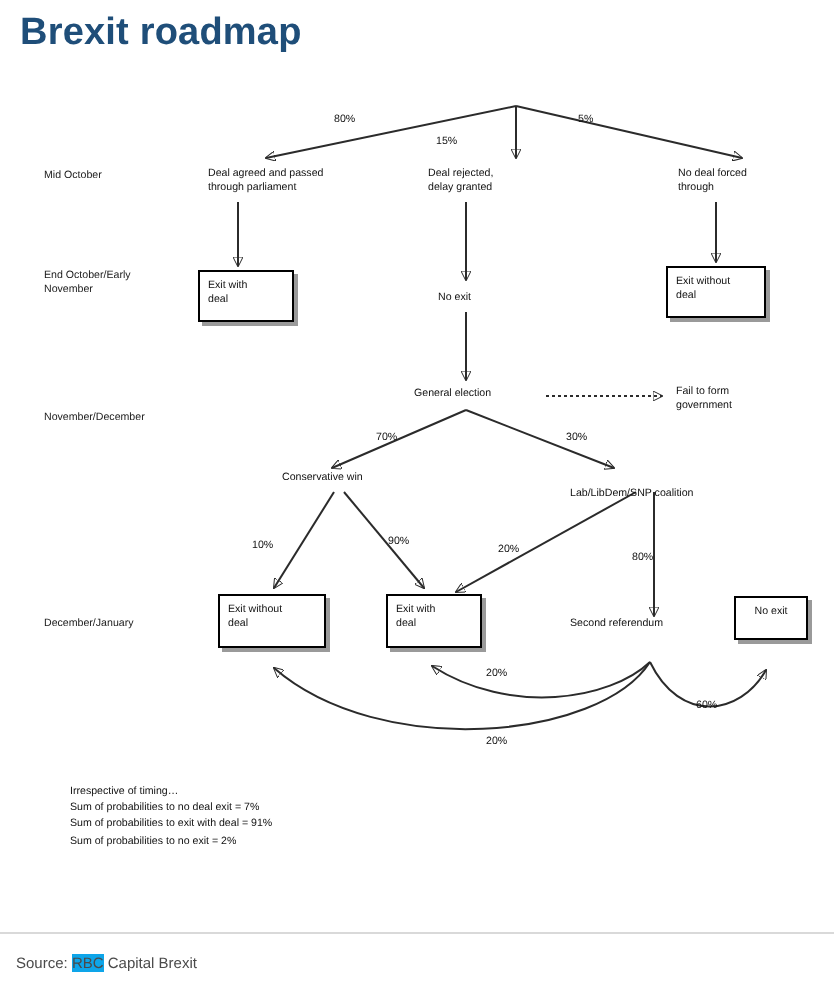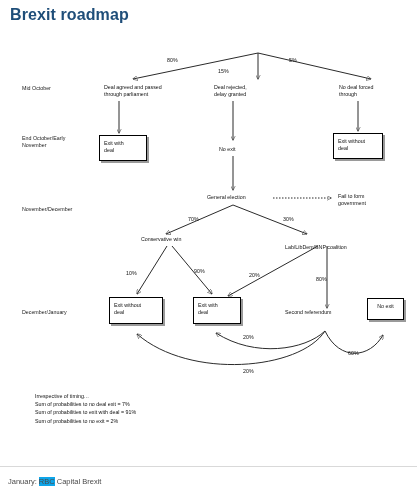--- a/index.html
+++ b/index.html
@@ -12,21 +12,21 @@
     height: 493px;
     position: relative;
     font-family: "Liberation Sans", sans-serif;
     overflow: hidden;
     color: #000;
   }
   #page-title {
     position: absolute;
     left: 10px;
     top: 6px;
-    font-size: 16px;
+    font-size: 19px;
     font-weight: bold;
     color: #1f4e79;
     letter-spacing: 0.1px;
   }
   #diagram {
     position: absolute;
     left: 0;
     top: 0;
     width: 417px;
     height: 470px;
@@ -199,14 +199,14 @@
 </div>
 
 <div id="footnote">
   <div>Irrespective of timing…</div>
   <div>Sum of  probabilities to no deal exit = 7%</div>
   <div>Sum of probabilities to exit with deal = 91%</div>
   <div>Sum of probabilities to no exit = 2%</div>
 </div>
 
 <div id="footer">
-  <div id="source-line"><span>January: </span><span class="hl">RBC</span><span> Capital Brexit</span></div>
+  <div id="source-line"><span>Source: </span><span class="hl">RBC</span><span> Capital Brexit</span></div>
 </div>
 
 </body></html>

